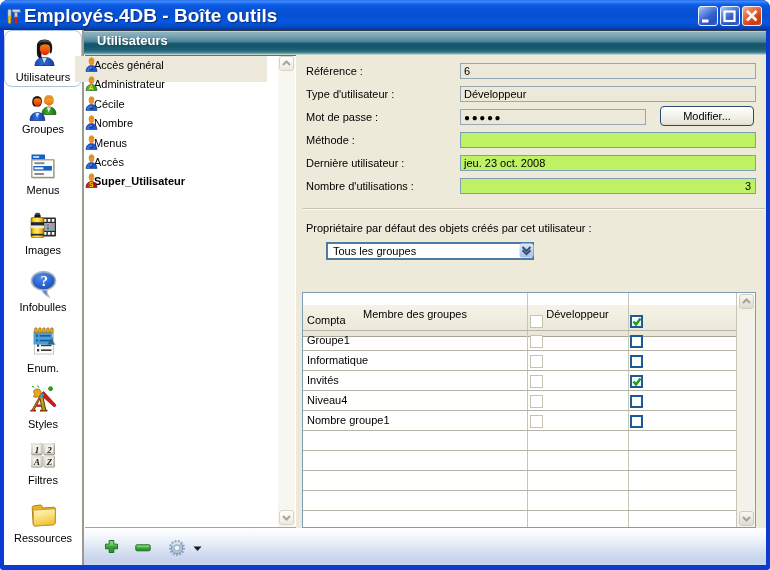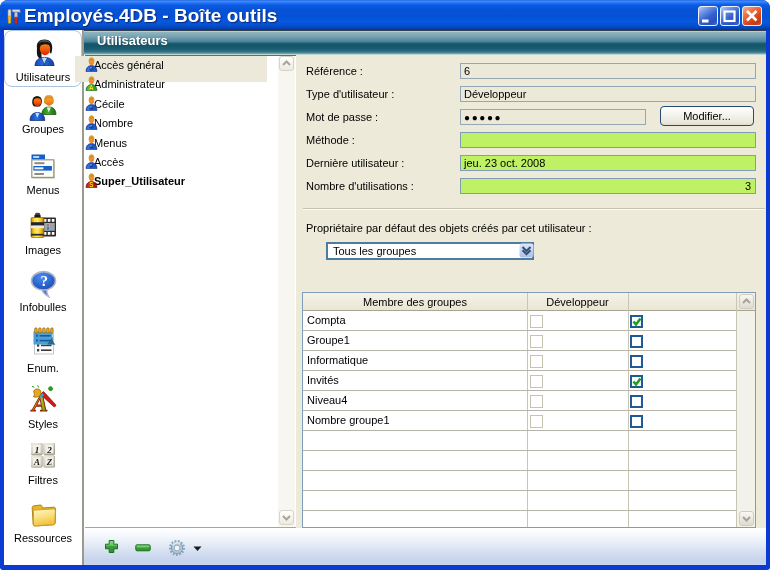--- a/index.html
+++ b/index.html
@@ -45,21 +45,21 @@
 .modbtn { position:absolute; left:660px; top:106px; width:94px; height:20px;
   border:1px solid #274a77; border-radius:4px; text-align:center; line-height:18px;
   background:linear-gradient(180deg,#ffffff 0%,#f4f3ec 45%,#e8e6da 90%,#dddacb 100%); }
 .hr1 { position:absolute; left:303px; top:208px; width:462px; height:1px; background:#c5c2b0; }
 .hr2 { position:absolute; left:303px; top:209px; width:462px; height:1px; background:#fbfaf4; }
 .combo { position:absolute; left:326px; top:242px; width:208px; height:18px; background:#fff;
   border:2px solid #4d7ca0; }
 .combo .ctext { position:absolute; left:5px; top:0px; line-height:14px; }
 .table { position:absolute; left:302px; top:292px; width:454px; height:236px; background:#fff;
   border:1px solid #7f9db9; overflow:hidden; }
-.thead { position:absolute; left:0; top:0; width:452px; height:18px;
+.thead { position:absolute; left:0; top:12px; width:452px; height:32px;
   background:linear-gradient(180deg,#f5f3e8,#e9e6d4); border-bottom:1px solid #a9a592; }
 .thead .hc { position:absolute; top:0; height:18px; line-height:18px; text-align:center; }
 .tcol { position:absolute; top:0; width:1px; height:234px; background:#c8c5b4; }
 .trb { position:absolute; left:0; width:433px; height:1px; background:#b7b5a9; }
 .tlabel { position:absolute; left:4px; }
 .cb { position:absolute; width:13px; height:13px; background:#fff; }
 .cbp { border:1px solid #c6c3ae; }
 .cbm { border:2px solid #1e5a96; }
 .tscroll { position:absolute; left:434px; top:18px; width:18px; height:216px; background:#f2f1ea; }
 .tsbtn { position:absolute; left:436px; width:15px; height:15px; border:1px solid #cfccc0; border-radius:3px;

